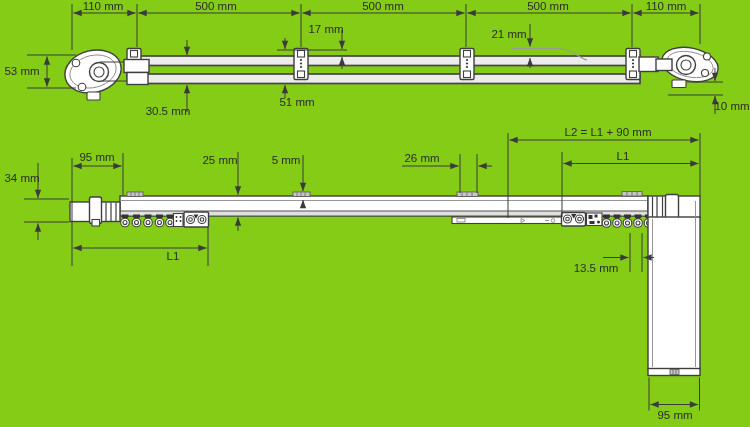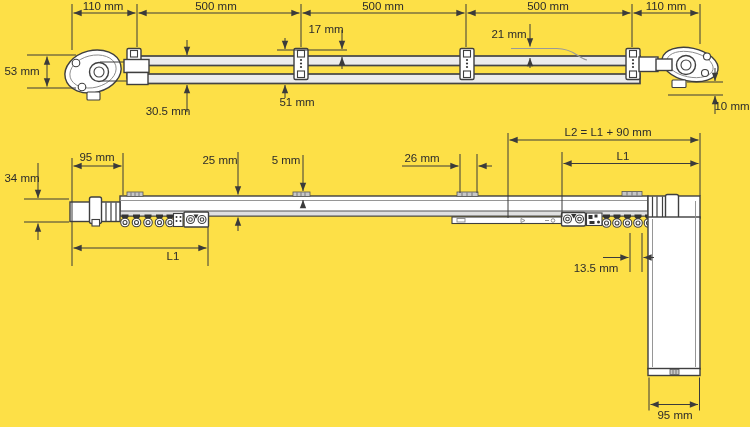--- a/index.html
+++ b/index.html
@@ -1,16 +1,16 @@
 <!DOCTYPE html>
 <html><head>
 <meta charset="utf-8">
 <style>
   html,body{margin:0;padding:0;background:#fff}
-  .stage{width:750px;height:427px;position:relative;background:#fde047;overflow:hidden}
+  .stage{width:750px;height:427px;position:relative;background:#84cc16;overflow:hidden}
   svg{display:block}
   text{font:11.5px "Liberation Sans",sans-serif;fill:#2b2b2b}
   .o{fill:#fff;stroke:#3f3f3f;stroke-width:1.4}
   .o2{fill:#fff;stroke:#3f3f3f;stroke-width:1.1}
   .band{fill:#ececec;stroke:#454545;stroke-width:1.7}
   .l{stroke:#3f3f3f;stroke-width:1.2;fill:none}
   .thin{stroke:#8a8a8a;stroke-width:.9;fill:none}
   .d{stroke:#3b3b3b;stroke-width:1;fill:none}
   .k{fill:#333;stroke:none}
   .hatch{fill:#c7c7c7;stroke:#555;stroke-width:.8}

